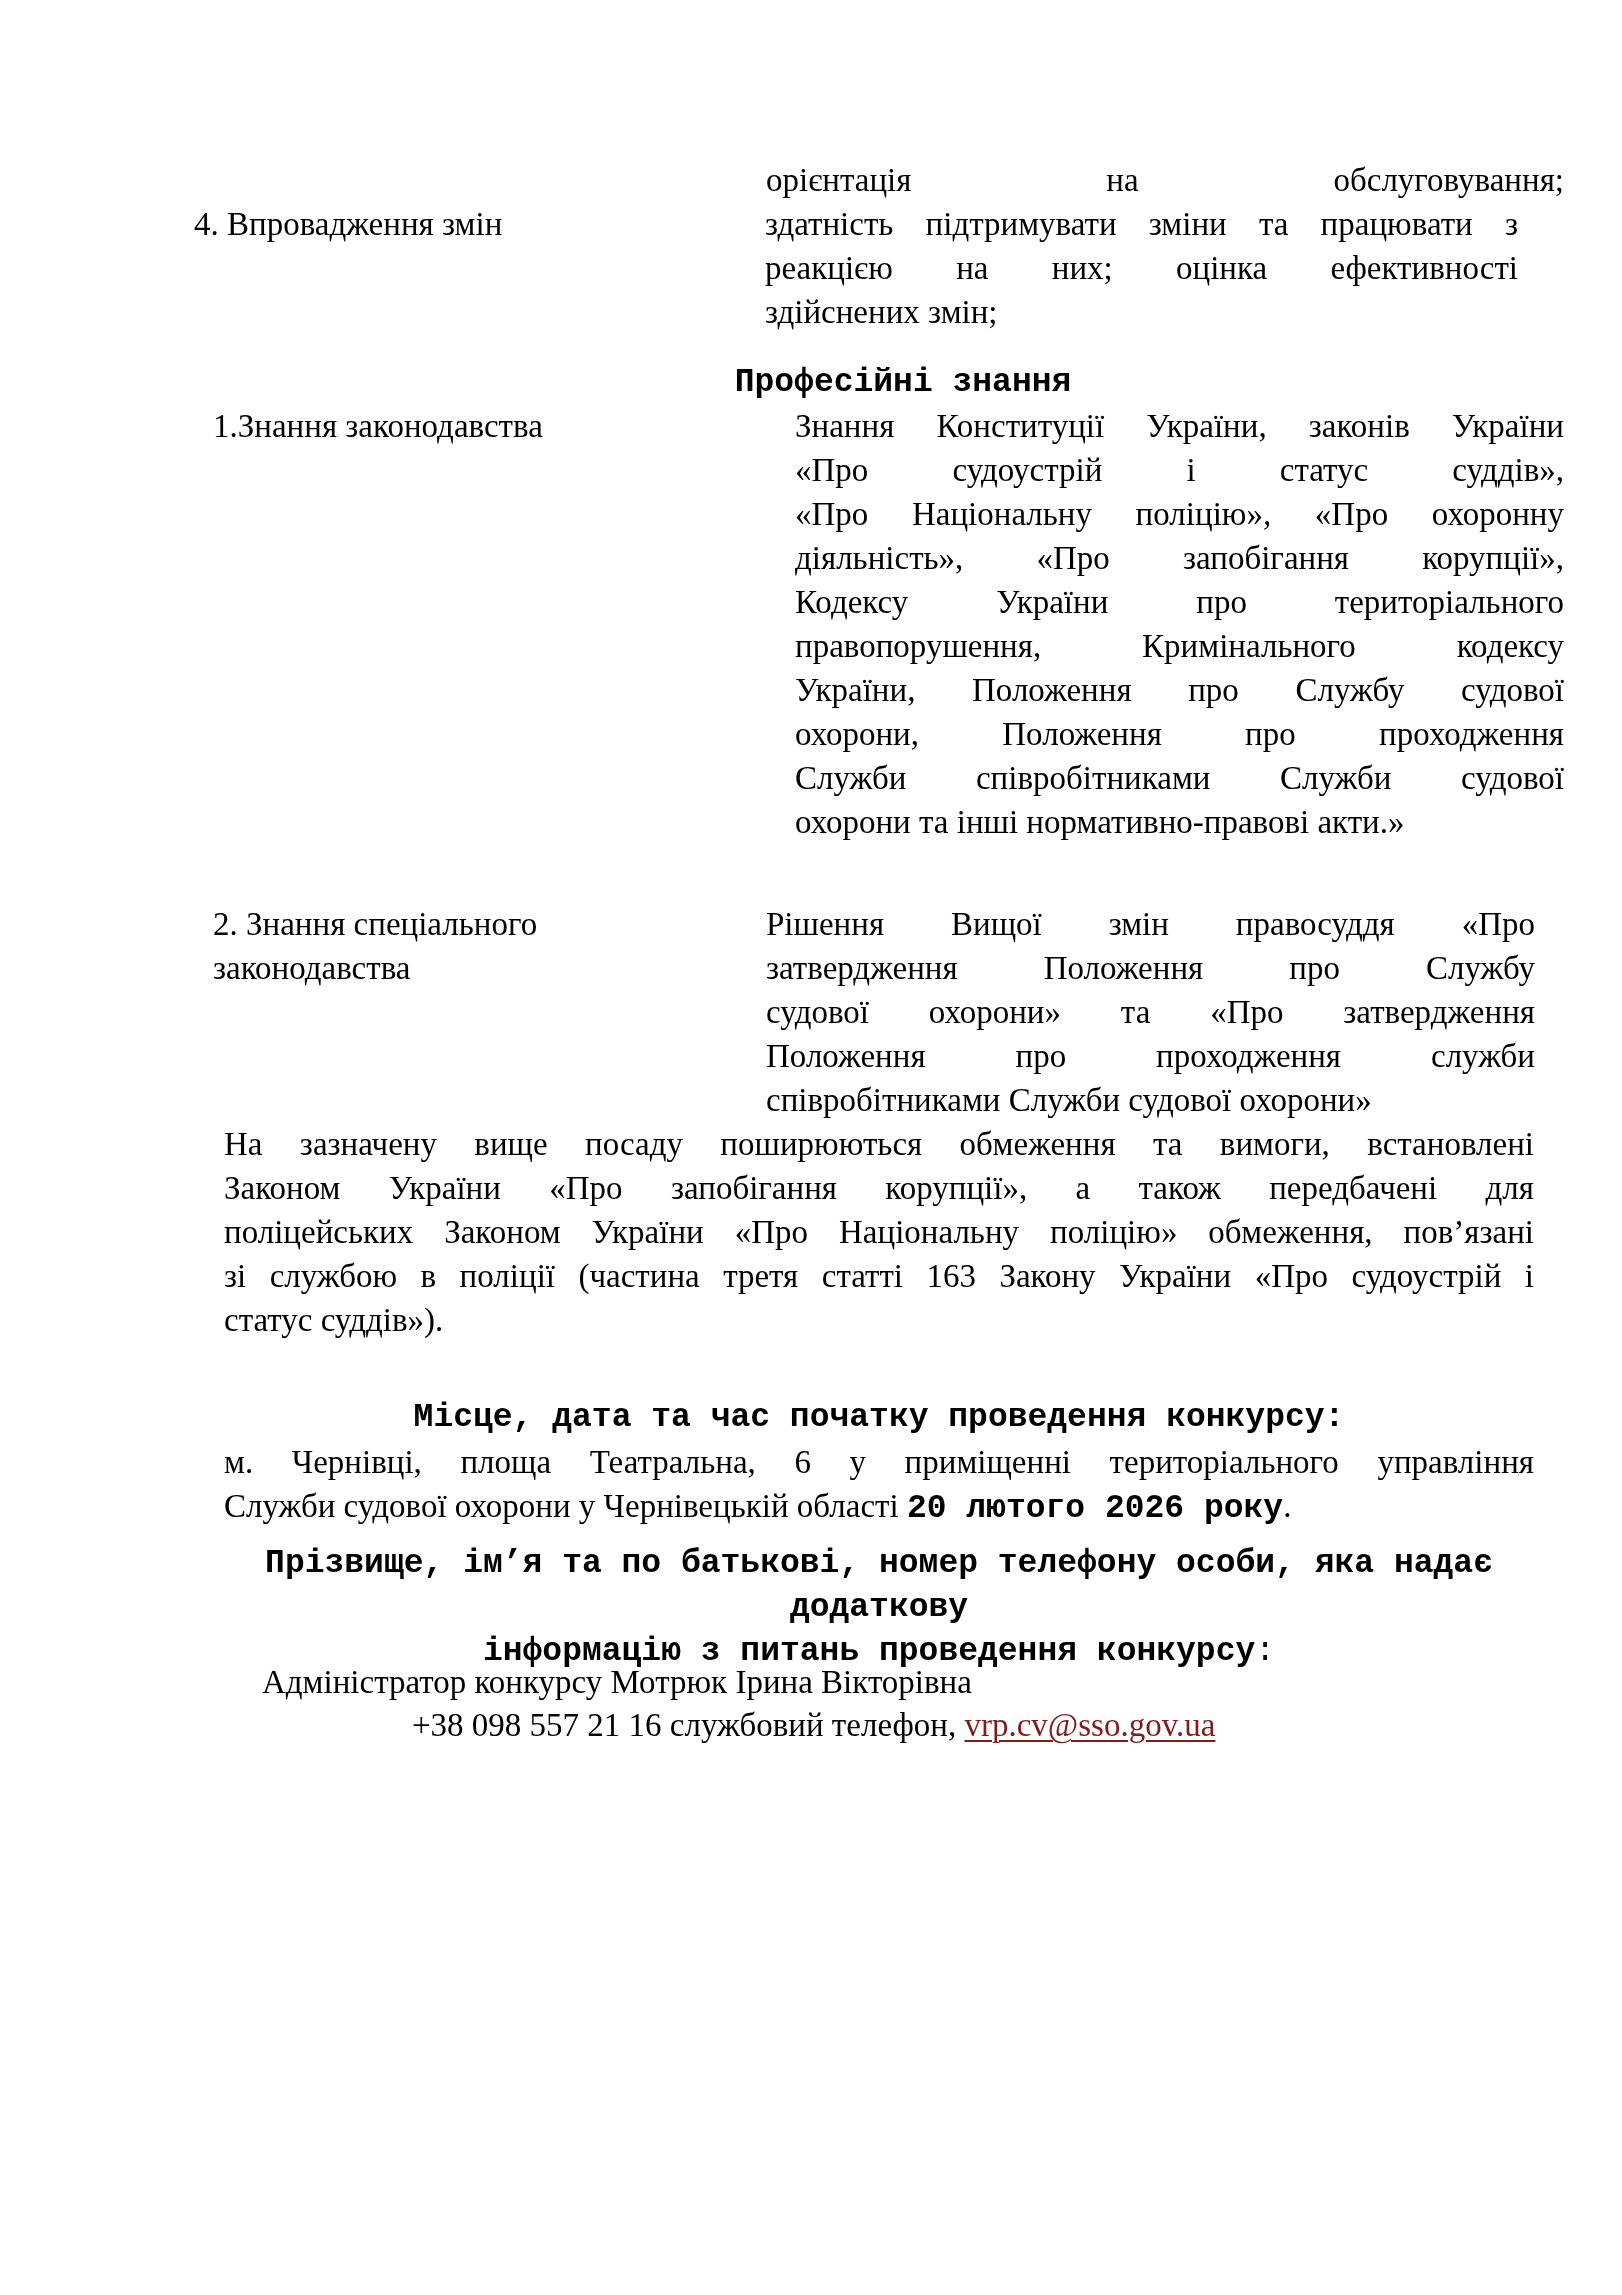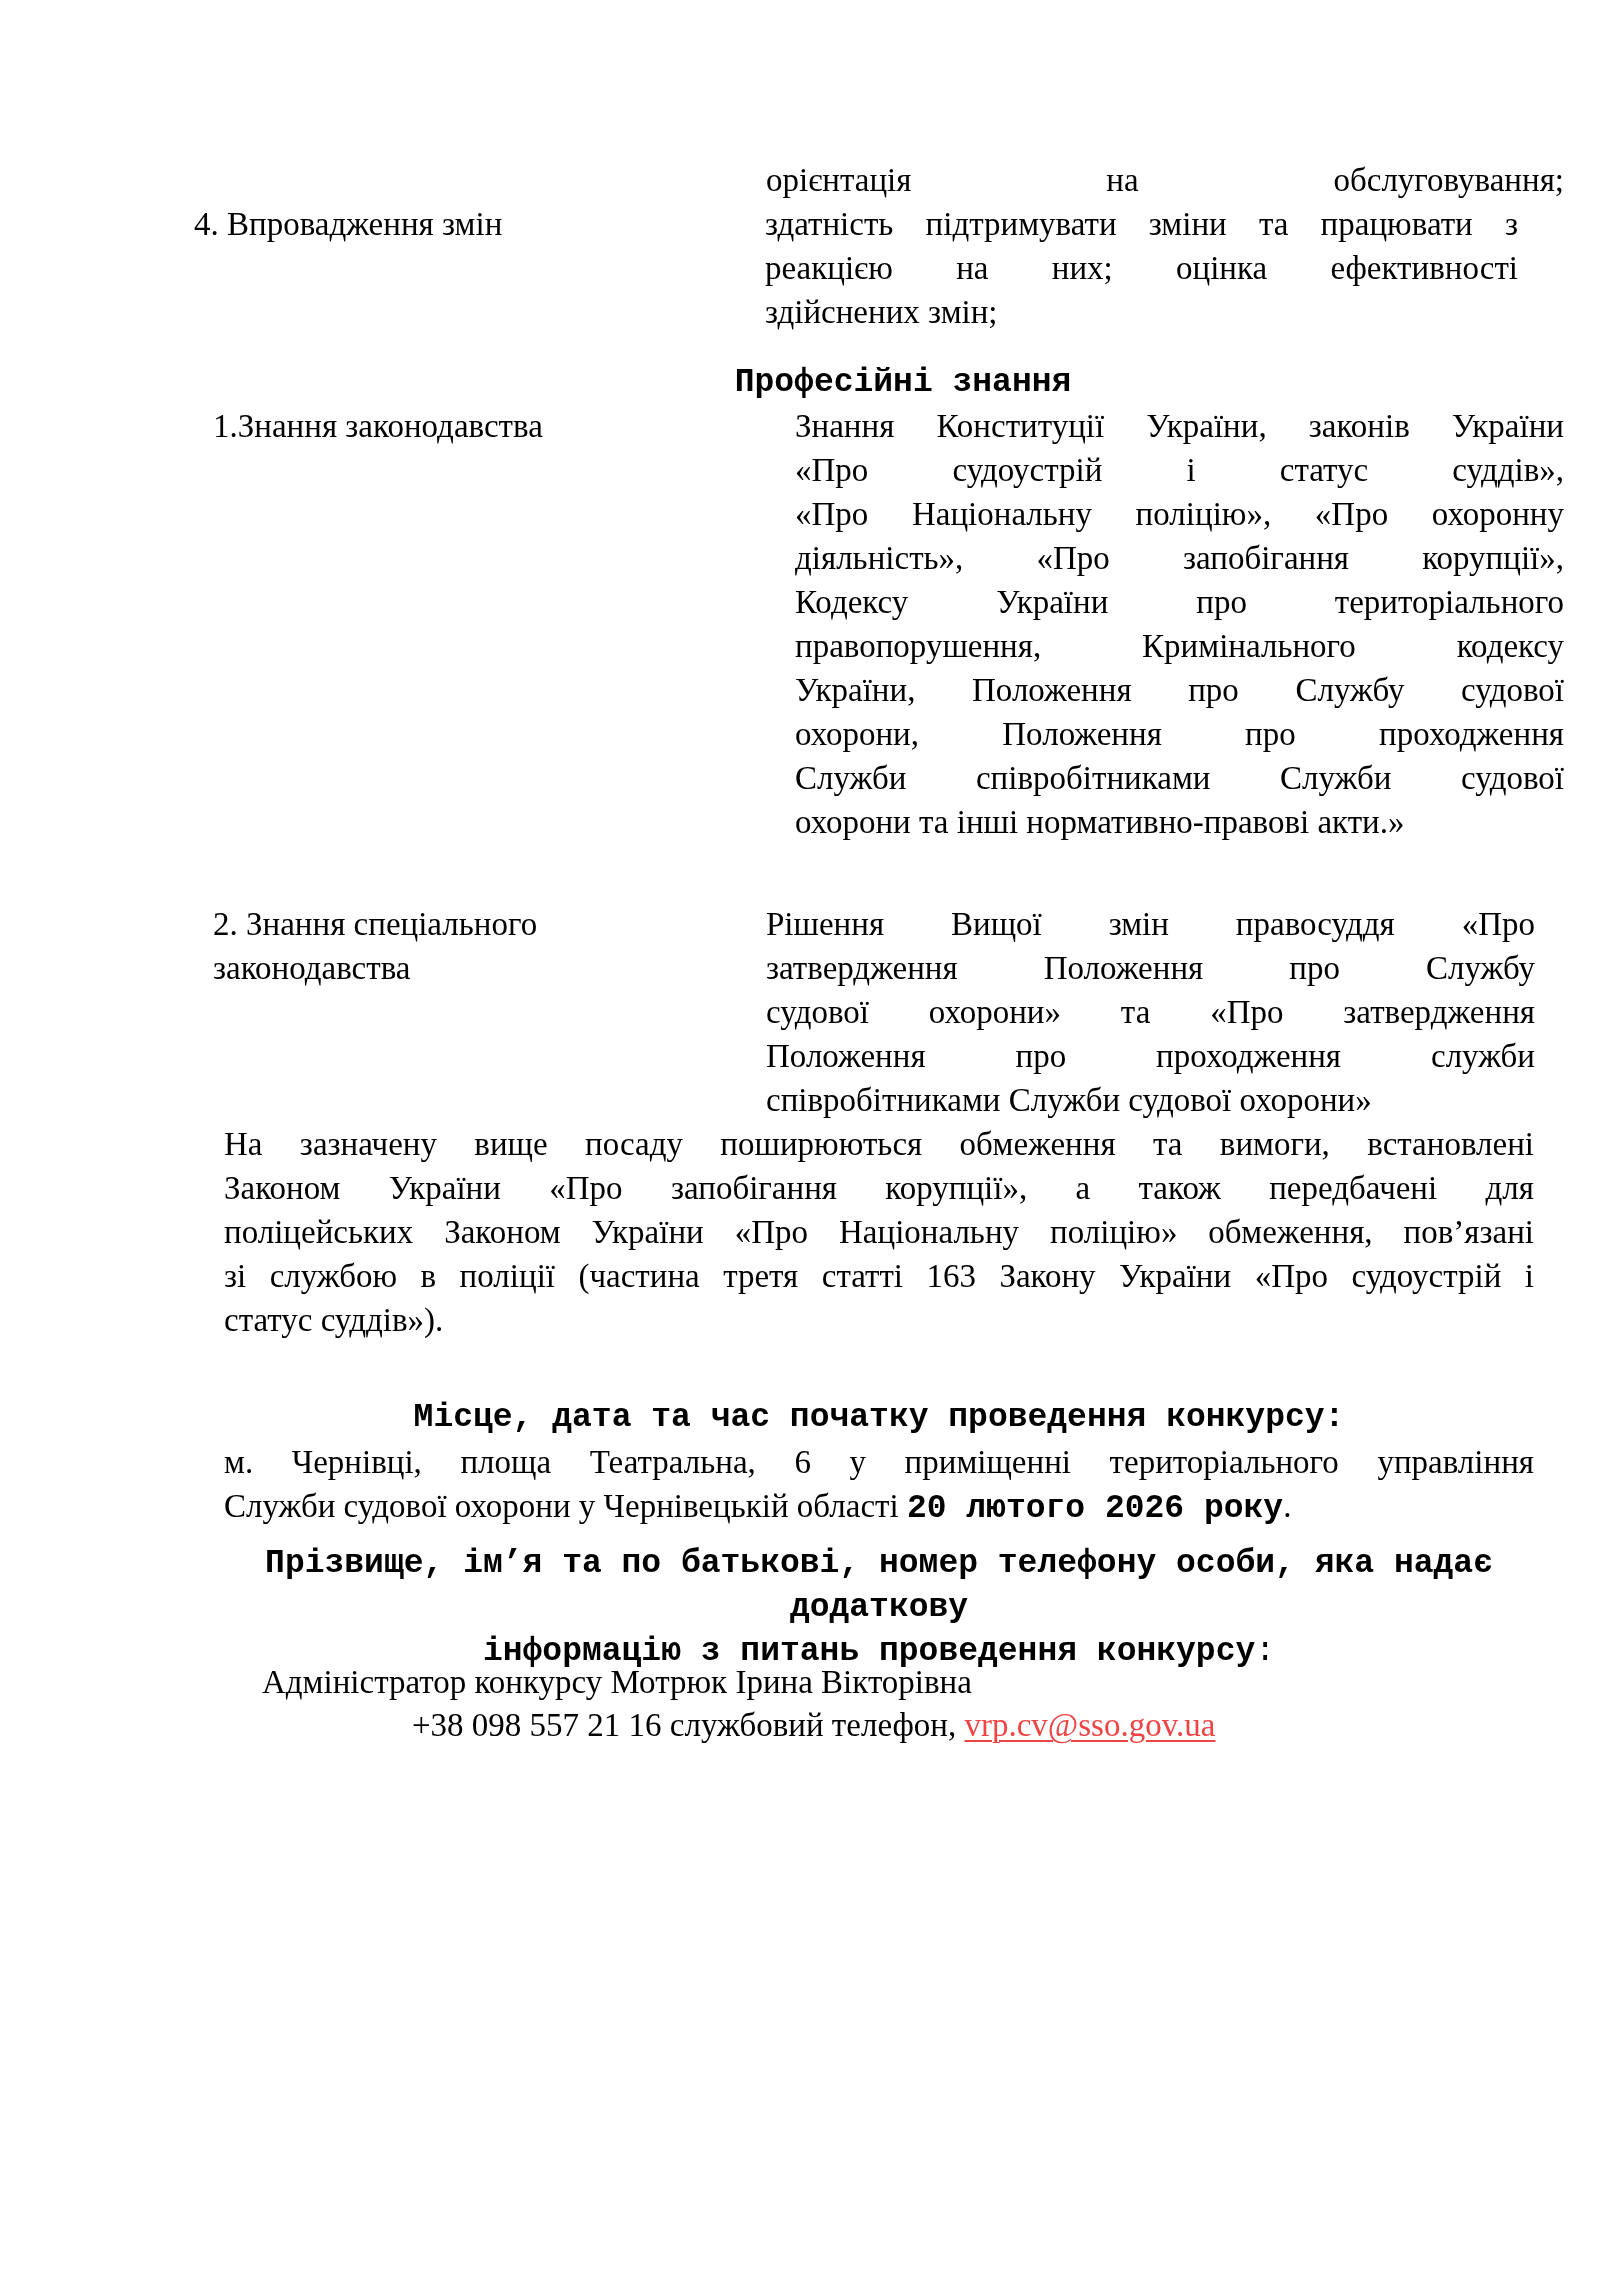--- a/index.html
+++ b/index.html
@@ -90,17 +90,17 @@
   </div>
 
   <div class="row center bold" style="left:224px; top:1502px; width:1310px;text-align:center;">
     <span class="line">Прізвище, ім’я та по батькові, номер телефону особи, яка надає додаткову</span>
     <span class="line"><span>інформацію з питань проведення конкурсу</span><span style="font-weight:normal;">:</span></span>
   </div>
   <div class="row" style="left:262px; top:1620px;">
     <span>Адміністратор конкурсу Мотрюк Ірина Вікторівна</span>
   </div>
   <div class="row" style="left:412px; top:1663px;">
-    <span>+38 098 557 21 16 службовий телефон, </span><a class="email" href="#" style="color: #ef4444;">vrp.cv@sso.gov.ua</a>
+    <span>+38 098 557 21 16 службовий телефон, </span><a class="email" href="#" style="color: #7f1d1d;">vrp.cv@sso.gov.ua</a>
   </div>
 
 </div>
 
 
 </body></html>

